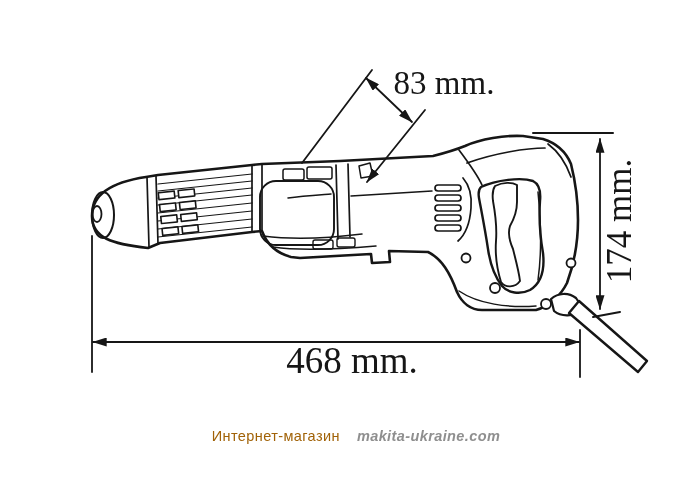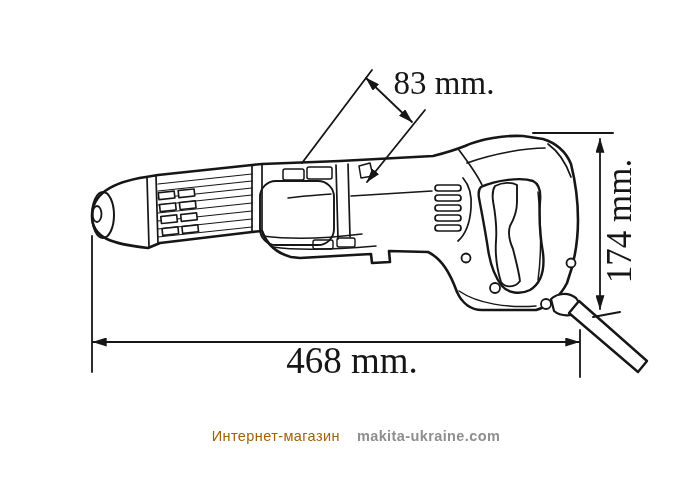--- a/index.html
+++ b/index.html
@@ -21,21 +21,21 @@
     display:flex;
     justify-content:center;
     align-items:baseline;
     gap:17px;
     transform:translateX(20px);
     font-size:14.5px;
     letter-spacing:0.4px;
     user-select:none;
   }
   .watermark .store{color:#a16207;font-weight:400;}
-  .watermark .site{color:#8f8f8f;font-weight:700;}
+  .watermark .site{color:#8f8f8f;font-weight:700;font-style:italic;}
 </style>
 </head>
 <body>
 
 <div class="page">
 
   <svg class="drawing-svg" width="700" height="480" viewBox="0 0 700 480" stroke-linecap="round" stroke-linejoin="round">
     <defs>
       <marker id="arr" viewBox="0 0 8 5" markerWidth="8" markerHeight="5" refX="7.6" refY="2.5" orient="auto-start-reverse" markerUnits="strokeWidth">
         <path d="M0,0 L8,2.5 L0,5 Z" fill="#161616"></path>

